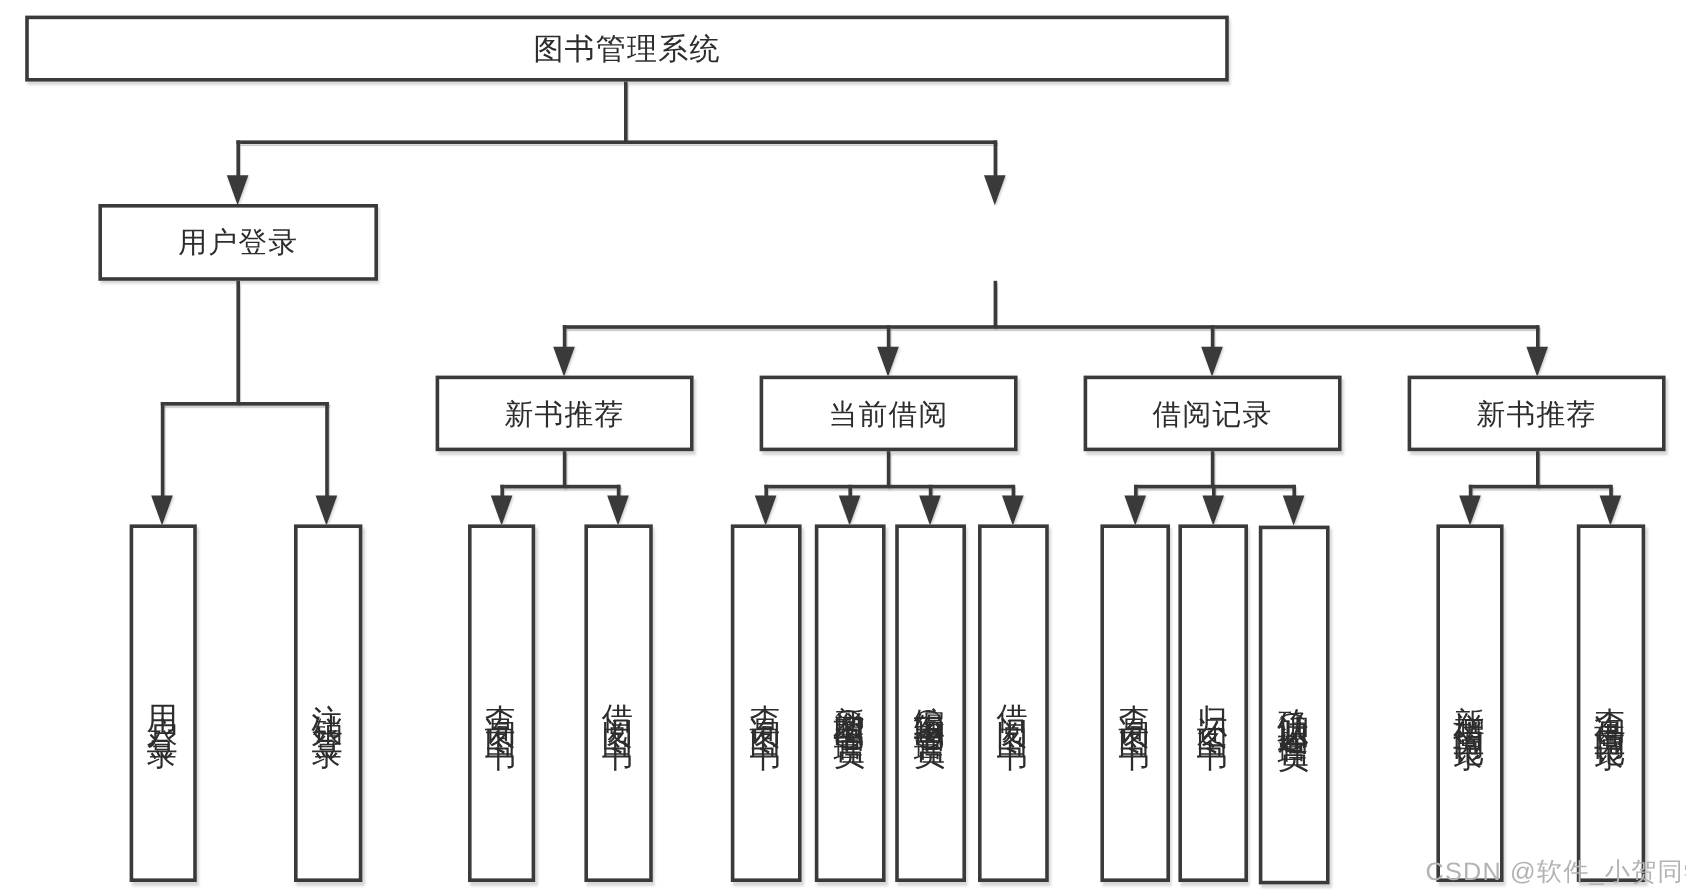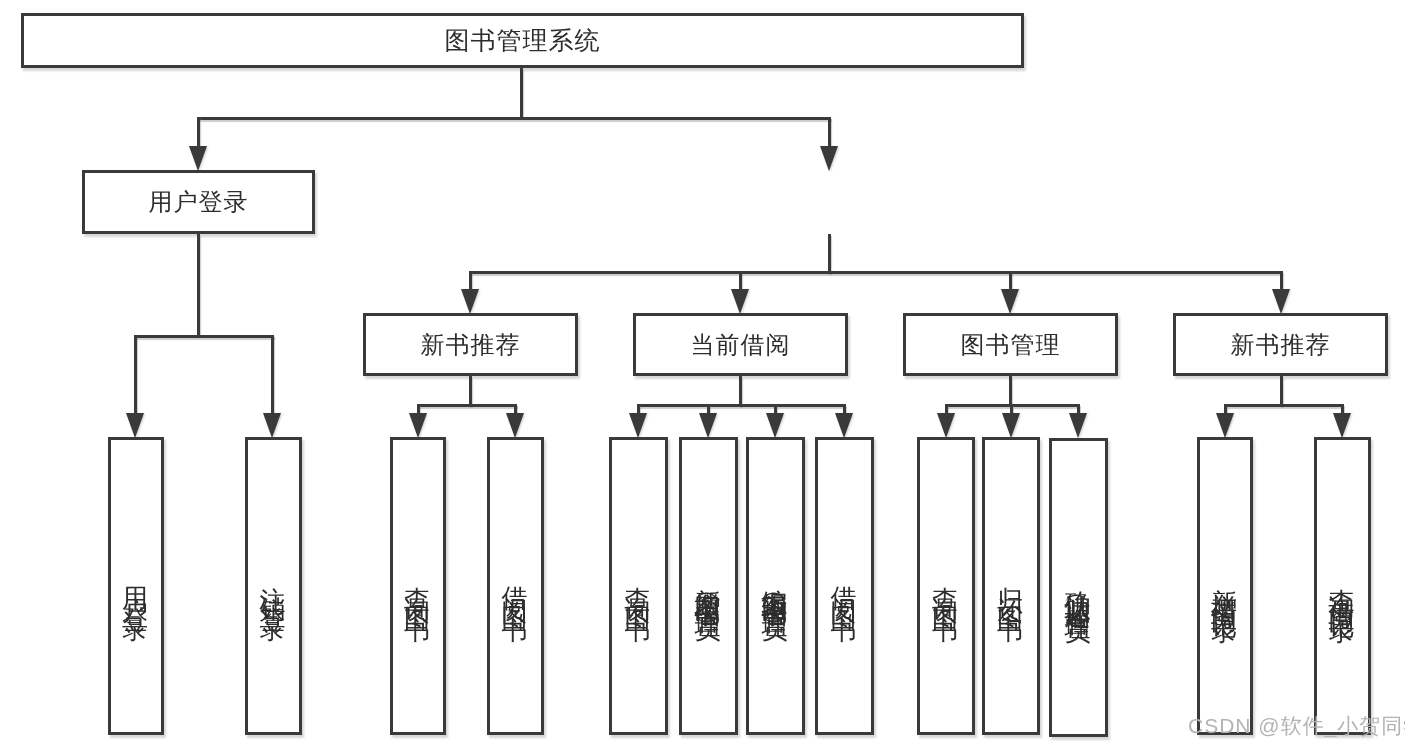--- a/index.html
+++ b/index.html
@@ -89,21 +89,21 @@
   <div class="vl" style="left:1280px; top:271px; height:22px;"></div>
   <div class="arr" style="left:1272px; top:289px;"></div>
 
   <div class="box h" style="left:363px; top:313px; width:215px; height:63px;">
     <span>新书推荐</span>
   </div>
   <div class="box h" style="left:633px; top:313px; width:215px; height:63px;">
     <span>当前借阅</span>
   </div>
   <div class="box h" style="left:903px; top:313px; width:215px; height:63px;">
-    <span>图书管理</span>
+    <span>借阅记录</span>
   </div>
   <div class="box h" style="left:1173px; top:313px; width:215px; height:63px;">
     <span>新书推荐</span>
   </div>
 
   <div class="vl" style="left:469px; top:376px; height:30px;"></div>
   <div class="hl" style="left:417px; top:404px; width:100px;"></div>
   <div class="vl" style="left:417px; top:404px; height:12px;"></div>
   <div class="arr" style="left:409px; top:413px;"></div>
   <div class="vl" style="left:514px; top:404px; height:12px;"></div>

